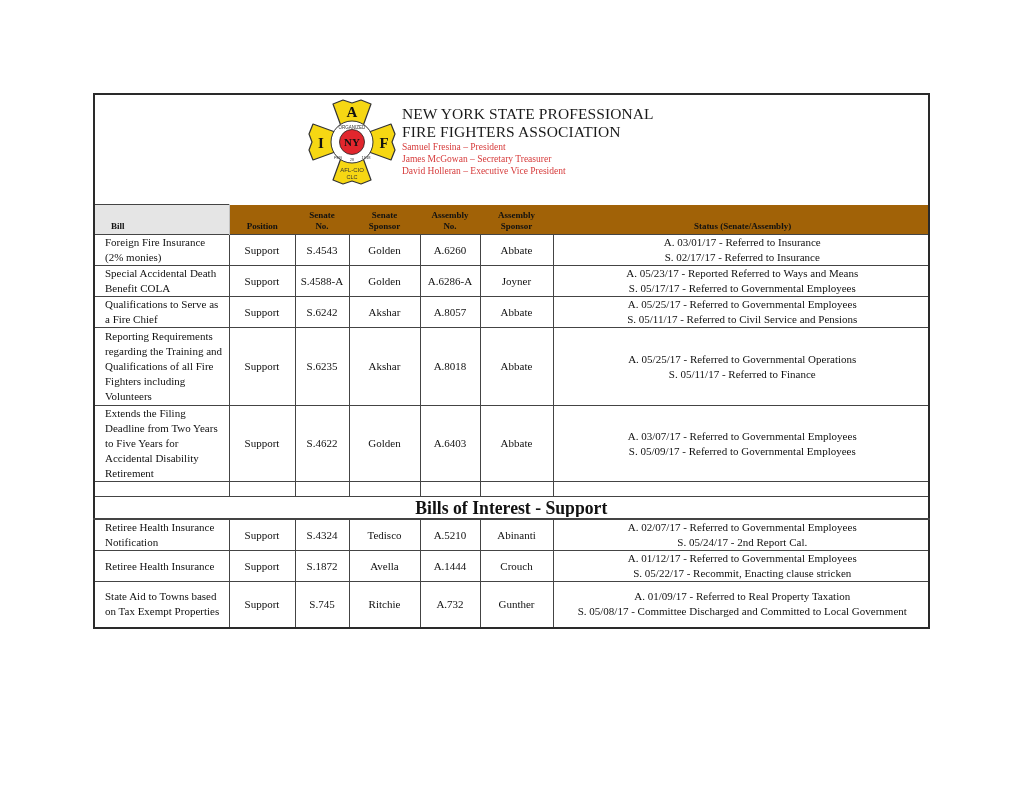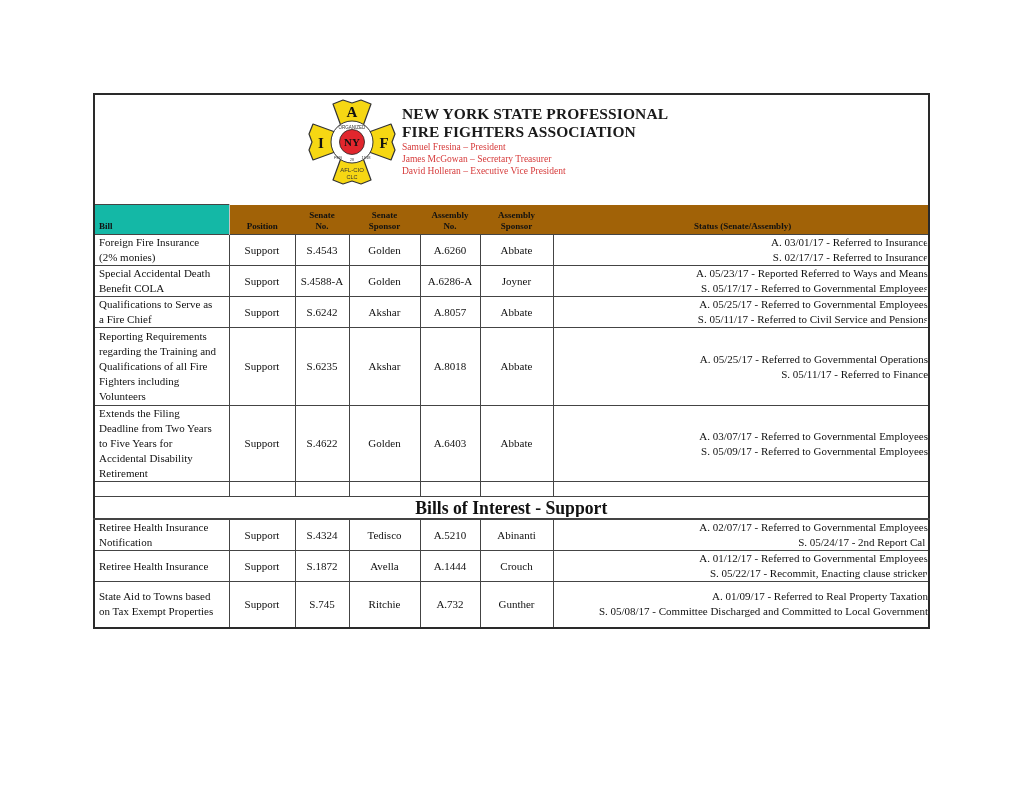--- a/index.html
+++ b/index.html
@@ -5,32 +5,32 @@
     html, body { margin: 0; padding: 0; background: #ffffff; }
     body { width: 1024px; height: 791px; position: relative; overflow: hidden;
            font-family: "Liberation Serif", "DejaVu Serif", serif; color: #111; }
     .sheet { position: absolute; left: 93px; top: 93px; width: 835px;
              border-collapse: collapse; table-layout: fixed;
              border: 2px solid #2a2a2a; }
     .sheet td { padding: 0; font-size: 11px; line-height: 15px; overflow: hidden; }
     .head-area { height: 109px; border: none; position: relative; }
     .logo { position: absolute; left: 212px; top: 3px; }
     .title { position: absolute; left: 307px; top: 10px; }
-    .title .t { font-weight: bold; font-size: 15.5px; line-height: 18px; letter-spacing: 0.1px; color: #1a1a1a; white-space: nowrap; }
+    .title .t { font-weight: normal; font-size: 15.5px; line-height: 18px; letter-spacing: 0.1px; color: #1a1a1a; white-space: nowrap; }
     .title .off { font-size: 9.5px; line-height: 12px; color: #d63a3a; white-space: nowrap; }
     .title .off:first-of-type { margin-top: 5px; }
     tr.colhead td { height: 27px; font-size: 9px; line-height: 11px; font-weight: bold;
                     vertical-align: bottom; text-align: center; background: #a16207;
                     padding-bottom: 2px; white-space: pre-line; border: none; }
-    tr.colhead td.bill-h { background: #14b8a6; text-align: left; padding-left: 4px;
+    tr.colhead td.bill-h { background: #e5e5e5; text-align: left; padding-left: 16px;
                            border-top: 1px solid #444; border-right: 1px solid #c3c3c3; }
     tr.colhead td.status-h { text-align: center; padding-left: 4px; }
     tr.row td { border: 1px solid #444; vertical-align: middle; text-align: center; }
-    tr.row td.bill { text-align: left; padding-left: 4px; white-space: pre-line; }
-    tr.row td.status { text-align: right; padding-left: 3px; white-space: pre-line; border-radius: 13px; }
+    tr.row td.bill { text-align: left; padding-left: 10px; white-space: pre-line; }
+    tr.row td.status { text-align: center; padding-left: 3px; white-space: pre-line; border-radius: 13px; }
     tr.empty td { border: 1px solid #444; height: 14px; }
     tr.section td { height: 21px; border-top: 1px solid #444; border-bottom: 2px solid #444;
                     text-align: center; vertical-align: middle; border-radius: 9px; }
     .section-title { display: inline-block; font-weight: bold; font-size: 19px; line-height: 21px;
                      transform: scaleX(0.93); }
   </style>
 </head>
 <body>
 
 <table class="sheet">

